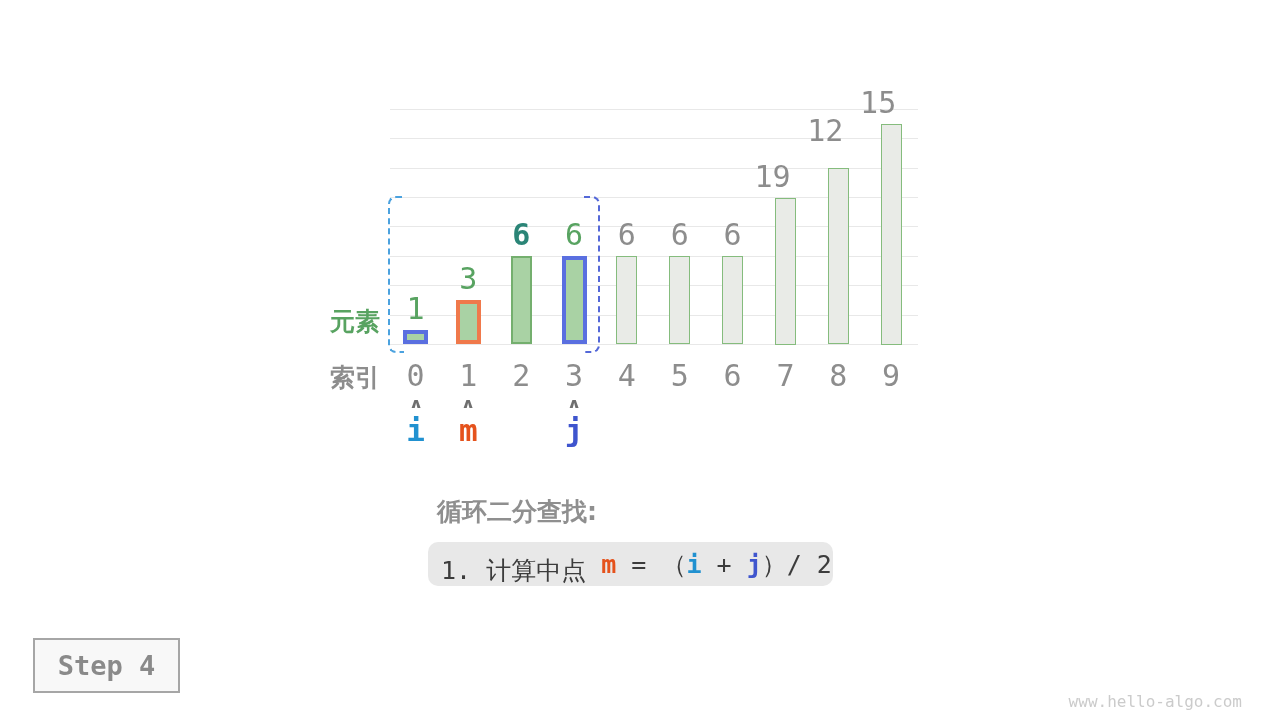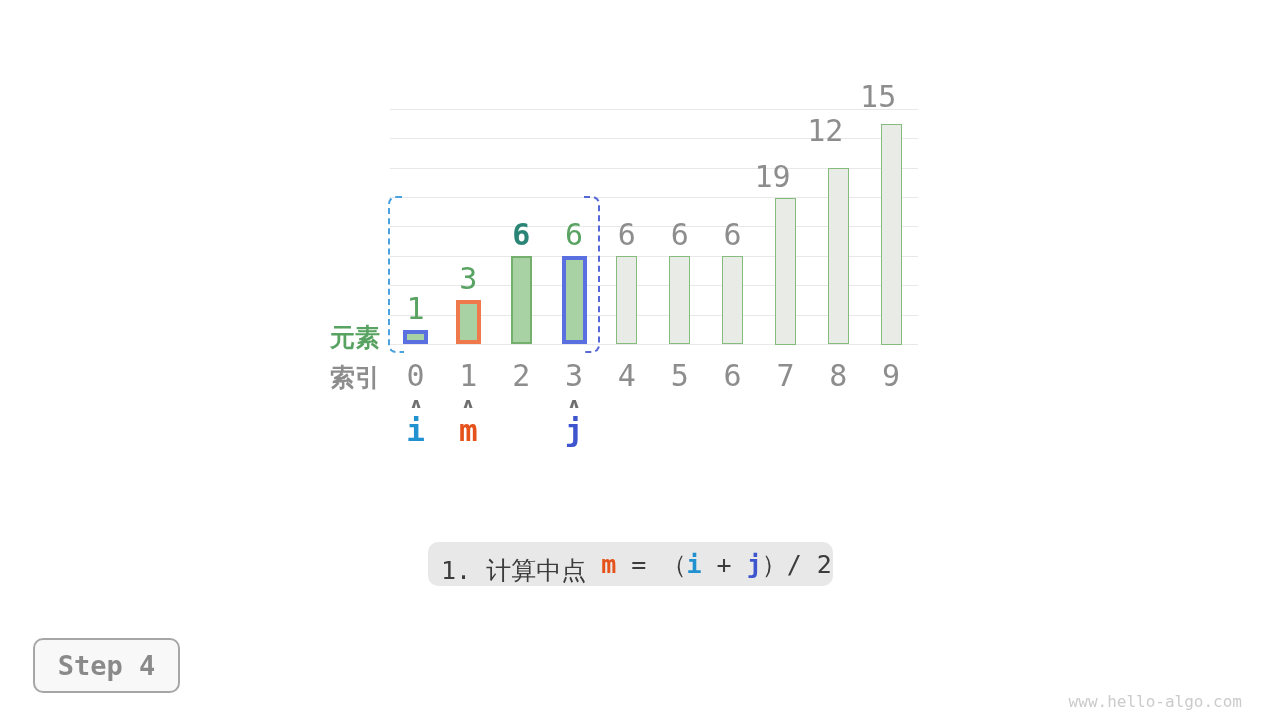--- a/index.html
+++ b/index.html
@@ -47,36 +47,36 @@
                    border-bottom:2.5px dashed var(--c-bracket-left);
                    border-radius:8px 0 0 8px; }
   #bracket-right { position:absolute; box-sizing:border-box;
                    border-right:2.5px dashed var(--c-bracket-right);
                    border-top:2.5px dashed var(--c-bracket-right);
                    border-bottom:2.5px dashed var(--c-bracket-right);
                    border-radius:0 8px 8px 0; }
 
   
   .axis-label { position:absolute; width:90px; text-align:right; font-size:25px; font-weight:700; }
-  #axis-element { left:290px; top:305px; color:var(--c-label-green);margin-top:16px; }
+  #axis-element { left:290px; top:305px; color:var(--c-label-green); }
   #axis-index   { left:290px; top:361px; color:var(--c-label-gray); }
 
   
   .caption-heading { position:absolute; left:437px; top:495px; font-size:25px; font-weight:700;
                      color:#8f8f8f; }
   .formula-box { position:absolute; left:428px; top:542px; width:405px; height:44px;
                  box-sizing:border-box; background:#e8e8e8; border-radius:10px;
                  display:flex; align-items:center; padding-left:13px;
                  font-family:"DejaVu Sans Mono","Liberation Mono",monospace; font-size:25px; }
   .formula-box span { white-space:pre; }
 
   
   .step-badge { position:absolute; left:33px; top:638px; width:147px; height:55px;
                 box-sizing:border-box; background:#f8f8f8; border:2px solid #a6a6a6;
-                border-radius:10px; display:flex; align-items:center; justify-content:center;
+                border-radius:0; display:flex; align-items:center; justify-content:center;
                 font-family:"DejaVu Sans Mono","Liberation Mono",monospace;
                 font-size:27px; font-weight:700; color:#8a8a8a; }
 
   
   .watermark { position:absolute; right:38px; top:692px; font-size:16px;
                font-family:"DejaVu Sans Mono","Liberation Mono",monospace; color:#cbcbcb; }
 </style>
 </head>
 <body>
 
@@ -111,21 +111,21 @@
     <div id="bar-labels">
         <div class="bar-label lbl-green" style="left: 373.5px; top: 292.8px;">1</div>
         <div class="bar-label lbl-green" style="left: 426.35px; top: 263.4px;">3</div>
         <div class="bar-label lbl-teal-bold" style="left: 479.2px; top: 219.3px;">6</div>
         <div class="bar-label lbl-green" style="left: 532.05px; top: 219.3px;">6</div>
         <div class="bar-label lbl-gray" style="left: 584.9px; top: 219.3px;">6</div>
         <div class="bar-label lbl-gray" style="left: 637.75px; top: 219.3px;">6</div>
         <div class="bar-label lbl-gray" style="left: 690.6px; top: 219.3px;">6</div>
         <div class="bar-label lbl-gray" style="left: 743.45px; top: 160.5px; transform: translateX(-13px);">19</div>
         <div class="bar-label lbl-gray" style="left: 796.3px; top: 115px; transform: translateX(-13px);">12</div>
-        <div class="bar-label lbl-gray" style="left: 849.15px; top: 81px; transform: translateX(-13px);">15</div>
+        <div class="bar-label lbl-gray" style="left: 849.15px; top: 87px; transform: translateX(-13px);">15</div>
       </div>
     <div id="index-row">
         <div class="index-num" style="left: 385.5px; top: 360px;">0</div>
         <div class="index-num" style="left: 438.35px; top: 360px;">1</div>
         <div class="index-num" style="left: 491.2px; top: 360px;">2</div>
         <div class="index-num" style="left: 544.05px; top: 360px;">3</div>
         <div class="index-num" style="left: 596.9px; top: 360px;">4</div>
         <div class="index-num" style="left: 649.75px; top: 360px;">5</div>
         <div class="index-num" style="left: 702.6px; top: 360px;">6</div>
         <div class="index-num" style="left: 755.45px; top: 360px;">7</div>
@@ -137,20 +137,21 @@
         <div class="pointer-letter" style="left: 395.5px; top: 413px; color: rgb(33, 145, 208);">i</div>
         <div class="pointer-arrow" style="left: 448.35px; top: 395px;">∧</div>
         <div class="pointer-letter" style="left: 448.35px; top: 413px; color: rgb(229, 82, 28);">m</div>
         <div class="pointer-arrow" style="left: 554.05px; top: 395px;">∧</div>
         <div class="pointer-letter" style="left: 554.05px; top: 413px; color: rgb(63, 85, 206);">j</div>
       </div>
     <div class="axis-label" id="axis-element">元素</div>
     <div class="axis-label" id="axis-index">索引</div>
   </div>
 
+  <div class="caption-heading">循环二分查找:</div>
 
   <div class="formula-box" id="formula">
       <span style="color: rgb(60, 60, 60); margin-top: 12px;">1. 计算中点 </span>
       <span style="color: rgb(229, 82, 28); font-weight: 700;">m</span>
       <span style="color: rgb(60, 60, 60);"> = </span>
       <span style="color: rgb(60, 60, 60);">（</span>
       <span style="color: rgb(33, 145, 208); font-weight: 700;">i</span>
       <span style="color: rgb(60, 60, 60);"> + </span>
       <span style="color: rgb(63, 85, 206); font-weight: 700;">j</span>
       <span style="color: rgb(60, 60, 60);">）/ 2</span>

